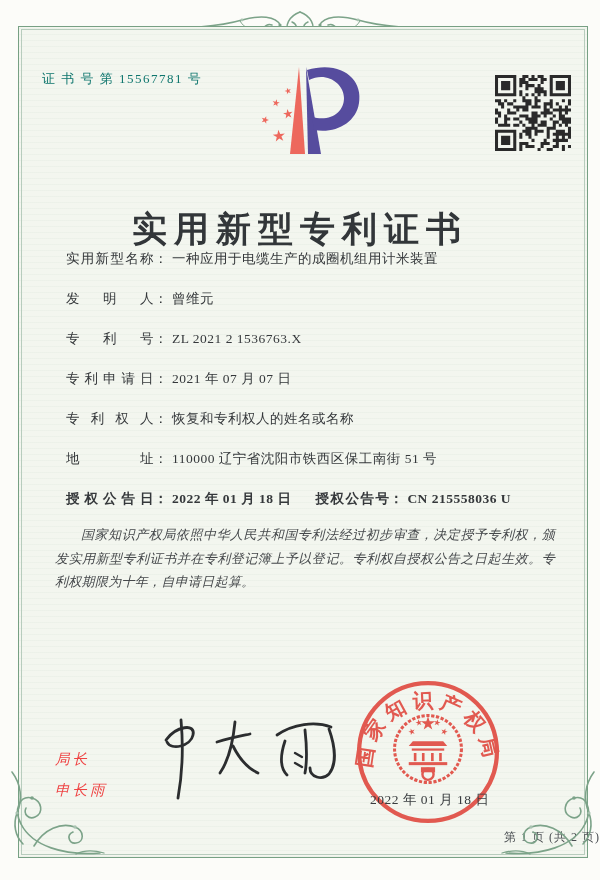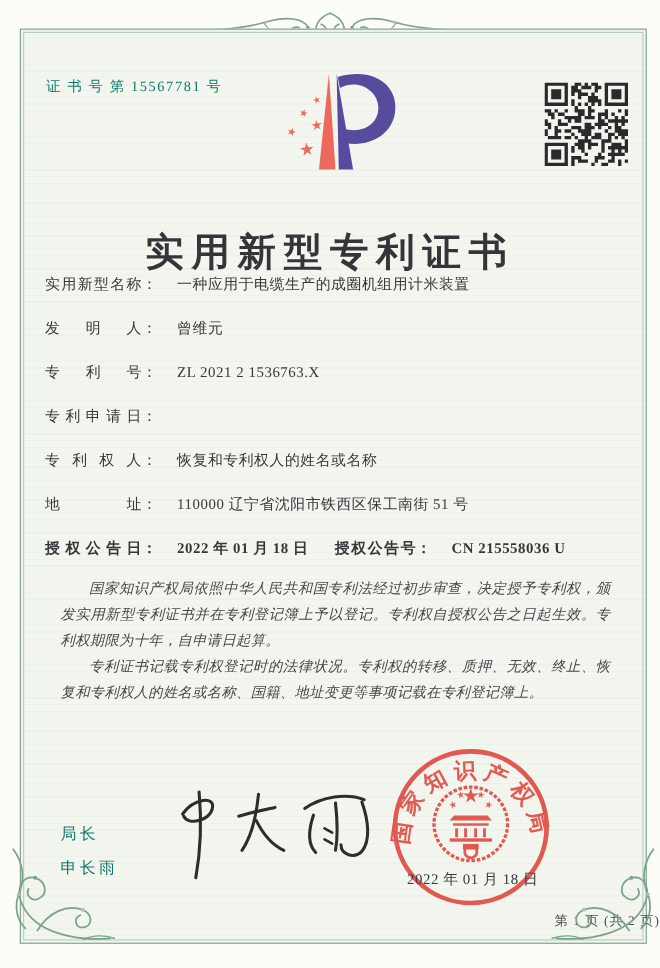--- a/index.html
+++ b/index.html
@@ -24,36 +24,36 @@
   .cert-no{position:absolute;left:42px;top:70px;font-size:13px;letter-spacing:1.5px;color:#0f766e;}
 
   .logo{position:absolute;left:236px;top:60px;width:132px;height:102px;}
   .qr{position:absolute;left:495px;top:75px;width:76px;height:76px;}
 
   .title{
     position:absolute;left:0;right:0;top:170px;text-align:center;
     font-size:35px;font-weight:600;letter-spacing:7px;color:#323639;margin-top:36px;
   }
 
-  .fields{position:absolute;left:41px;right:38px;top:250px;font-size:13.5px;color:#35383b;}
+  .fields{position:absolute;left:66px;right:38px;top:250px;font-size:13.5px;color:#35383b;}
   .frow{display:flex;align-items:baseline;height:40px;letter-spacing:.5px;}
   .flabel{display:inline-block;width:88px;text-align:justify;text-align-last:justify;}
   .fcolon{margin-right:2px;}
-  .fval{margin-left:16px;}
+  .fval{margin-left:2px;}
   .pair{display:flex;align-items:baseline;font-weight:bold;}
   .pair2{margin-left:24px;}
   .pair2 .flabel{width:74px;}
 
   .paras{
     position:absolute;left:55px;right:45px;top:523px;
     font-size:13px;line-height:1.82;text-align:justify;color:#45484b;letter-spacing:.3px;font-style:italic;
   }
   .paras p{margin:0;text-indent:2em;}
 
-  .signer{position:absolute;left:55px;top:744px;font-size:14.5px;line-height:31px;letter-spacing:3px;color:#0f766e;}
+  .signer{position:absolute;left:55px;top:744px;font-size:14.5px;line-height:31px;letter-spacing:3px;color:#ef4444;font-style:italic;}
   .signature{position:absolute;left:138px;top:708px;width:218px;height:108px;}
 
   .seal{position:absolute;left:352px;top:676px;width:152px;height:152px;opacity:.9;}
   .seal-date{position:absolute;left:370px;top:791px;font-size:13.5px;letter-spacing:.5px;color:#393c3f;z-index:5;}
 
   .footer{position:absolute;left:0;right:0;top:829px;text-align:right;font-size:12px;letter-spacing:1px;color:#4a4e52;}
 
   .top-orn{position:absolute;left:50%;top:2px;transform:translateX(-50%);width:320px;height:52px;}
   .corner{position:absolute;width:104px;height:104px;}
   .corner-bl{left:4px;top:754px;}
@@ -127,20 +127,21 @@
           <span class="fval">曾维元</span>
       </div>
       <div class="frow">
         <span class="flabel">专利号</span>
           <span class="fcolon">：</span>
           <span class="fval">ZL 2021 2 1536763.X</span>
       </div>
       <div class="frow">
         <span class="flabel">专利申请日</span>
           <span class="fcolon">：</span>
+          <span class="fval">2021 年 07 月 07 日</span>
       </div>
       <div class="frow">
         <span class="flabel">专利权人</span>
           <span class="fcolon">：</span>
           <span class="fval">恢复和专利权人的姓名或名称</span>
       </div>
       <div class="frow">
         <span class="flabel">地址</span>
           <span class="fcolon">：</span>
           <span class="fval">110000 辽宁省沈阳市铁西区保工南街 51 号</span>
@@ -154,21 +155,20 @@
         <span class="pair pair2">
           <span class="flabel">授权公告号</span>
             <span class="fcolon">：</span>
             <span class="fval">CN 215558036 U</span>
         </span>
       </div>
     </div>
 
     <div class="paras">
       <p>国家知识产权局依照中华人民共和国专利法经过初步审查，决定授予专利权，颁发实用新型专利证书并在专利登记簿上予以登记。专利权自授权公告之日起生效。专利权期限为十年，自申请日起算。</p>
-      <p>专利证书记载专利权登记时的法律状况。专利权的转移、质押、无效、终止、恢复和专利权人的姓名或名称、国籍、地址变更等事项记载在专利登记簿上。</p>
     </div>
 
     <div class="signer">
       <div>局长</div>
       <div>申长雨</div>
     </div>
 
     <svg class="signature" viewBox="0 0 218 108">
       <g fill="none" stroke="#2b2d2f" stroke-width="2.8" stroke-linecap="round">
         <path d="M28,32 C 38,18 58,15 55,27 C 53,38 33,43 29,34"></path>

